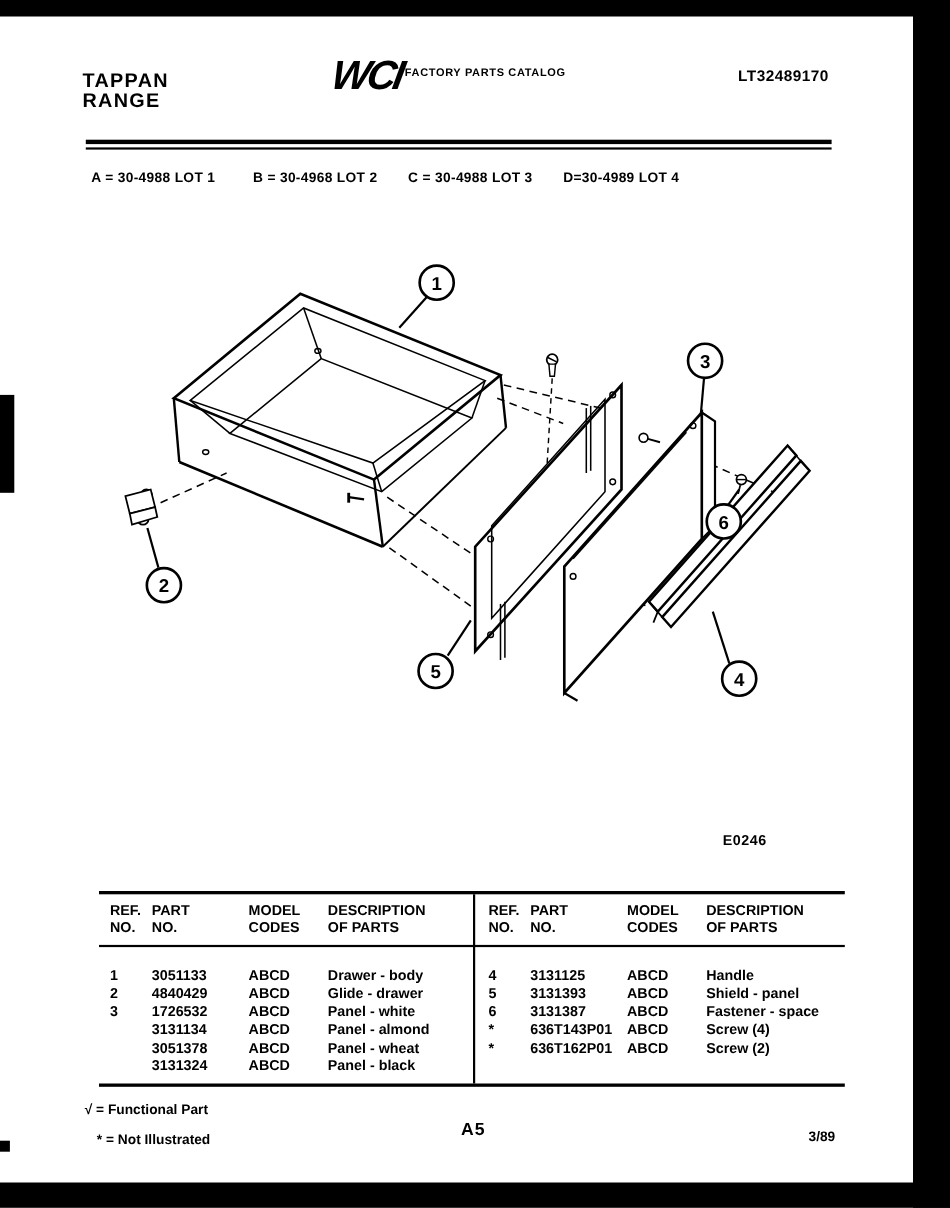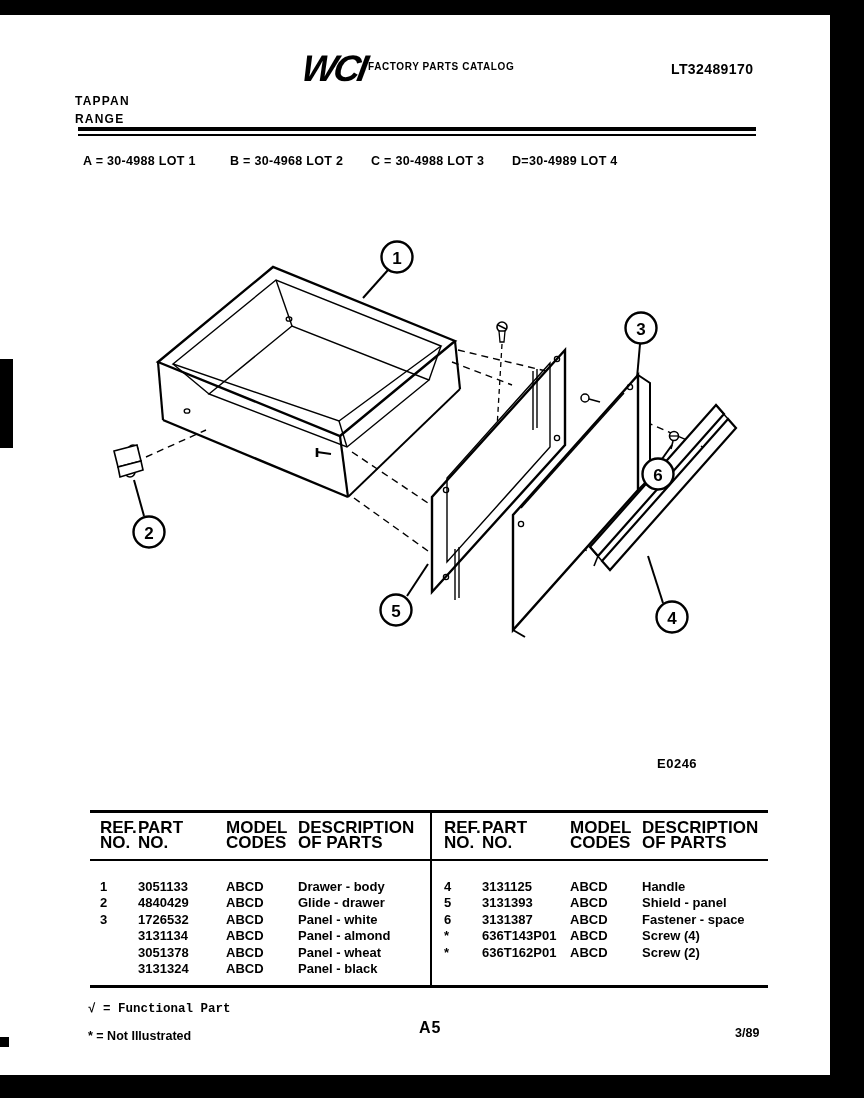--- a/index.html
+++ b/index.html
@@ -2,21 +2,21 @@
 <html><head>
 <meta charset="utf-8">
 <style>
   html,body { margin:0; padding:0; background:#ffffff; }
   body { width:864px; height:1098px; position:relative; overflow:hidden;
          font-family:"Liberation Sans", sans-serif; color:#000; }
   .abs { position:absolute; }
   .bar { position:absolute; background:#000; }
 
   
-  .brand { left:75px; top:64px; font-size:12px; font-weight:bold; letter-spacing:1.2px; line-height:18px;margin-top:28px; }
+  .brand { left:75px; top:64px; font-size:18px; font-weight:bold; letter-spacing:1.2px; line-height:18px; }
   .logo  { left:302px; top:48px; font-size:37px; font-weight:bold; font-style:italic;
            letter-spacing:-3px; transform:skewX(-10deg); }
   .cat-title { left:368px; top:61px; font-size:10px; font-weight:bold; letter-spacing:0.6px; }
   .doc-num   { left:671px; top:61px; font-size:14px; font-weight:bold; letter-spacing:0.4px; }
   .rule1 { left:78px; top:127px; width:678px; height:4px; background:#000; }
   .rule2 { left:78px; top:134px; width:678px; height:2px; background:#000; }
   .lot   { top:142px; font-size:12.5px; font-weight:bold; letter-spacing:0.3px;margin-top:12px; }
 
   
   svg.diagram { position:absolute; left:0; top:0; }
@@ -24,28 +24,28 @@
 
   
   .parts { position:absolute; left:90px; top:810px; width:678px; height:172px;
            border-top:3px solid #000; border-bottom:3px solid #000; }
   .parts .divider { position:absolute; left:340px; top:0; width:2px; height:100%; background:#000; }
   .parts .hdr-rule { position:absolute; left:0; top:46px; width:100%; height:2px; background:#000; }
   .half { position:absolute; top:0; height:100%; }
   .half.lft { left:10px;  width:328px; }
   .half.rgt { left:354px; width:322px; }
   .thead { position:absolute; top:7px; left:0; right:0; display:grid;
-           grid-template-columns:38px 88px 72px 1fr; font-size:17px; font-weight:bold; line-height:15px; }
+           grid-template-columns:38px 88px 72px 1fr; font-size:13px; font-weight:bold; line-height:15px; }
   .hl { display:block; }
   .tbody { position:absolute; top:66px; left:0; right:0; }
   .trow { display:grid; grid-template-columns:38px 88px 72px 1fr; height:16.4px;
           font-size:13px; font-weight:bold; line-height:16.4px; }
 
   
-  .note1 { left:88px; top:1002px; font-size:12.5px; font-weight:bold;font-family:Liberation Mono, monospace; }
+  .note1 { left:77px; top:1002px; font-size:12.5px; font-weight:bold; }
   .note2 { left:88px; top:1029px; font-size:12.5px; font-weight:bold; }
   .pageno { left:419px; top:1019px; font-size:16px; font-weight:bold; letter-spacing:1px;text-align:center; }
   .dateno { left:735px; top:1026px; font-size:12.5px; font-weight:bold; }
 </style>
 </head>
 <body>
 
 <div class="bar" style="left:0;top:0;width:864px;height:15px"></div>
 <div class="bar" style="left:830px;top:0;width:34px;height:1098px"></div>
 <div class="bar" style="left:0;top:1075px;width:864px;height:23px"></div>

